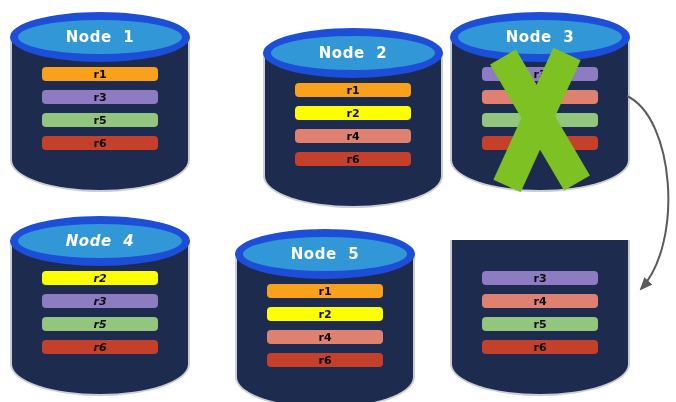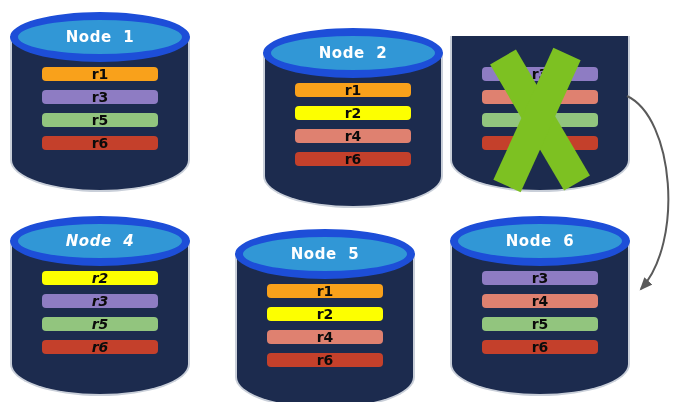--- a/index.html
+++ b/index.html
@@ -62,21 +62,21 @@
     height: 14px;
     margin-bottom: 9px;
     border-radius: 4px;
     display: flex;
     align-items: center;
     justify-content: center;
   }
 
   .bar-label {
     color: #0b0b0b;
-    font-size: 14px;
+    font-size: 11px;
     font-weight: bold;
     line-height: 1;
   }
 
   .overlay {
     position: absolute;
     left: 0; top: 0;
     pointer-events: none;
   }
 </style>
@@ -122,20 +122,23 @@
           <span class="bar-label">r4</span>
         </div>
       <div class="bar" style="background-color: rgb(196, 64, 43);">
           <span class="bar-label">r6</span>
         </div>
     </div>
   </div>
 
   <div class="node" style="left:450px; top:12px;">
     <div class="cyl-body"></div>
+    <div class="cyl-top">
+      <div class="node-title">Node 3</div>
+    </div>
     <div class="bars">
       <div class="bar" style="background-color: rgb(142, 124, 195);">
           <span class="bar-label">r3</span>
         </div>
       <div class="bar" style="background-color: rgb(223, 129, 112);">
           <span class="bar-label">r4</span>
         </div>
       <div class="bar" style="background-color: rgb(146, 197, 126);">
           <span class="bar-label">r5</span>
         </div>
@@ -182,23 +185,20 @@
           <span class="bar-label">r4</span>
         </div>
       <div class="bar" style="background-color: rgb(196, 64, 43);">
           <span class="bar-label">r6</span>
         </div>
     </div>
   </div>
 
   <div class="node" style="left:450px; top:216px;">
     <div class="cyl-body"></div>
-    <div class="cyl-top">
-      <div class="node-title">Node 6</div>
-    </div>
     <div class="bars">
       <div class="bar" style="background-color: rgb(142, 124, 195);">
           <span class="bar-label">r3</span>
         </div>
       <div class="bar" style="background-color: rgb(223, 129, 112);">
           <span class="bar-label">r4</span>
         </div>
       <div class="bar" style="background-color: rgb(146, 197, 126);">
           <span class="bar-label">r5</span>
         </div>

